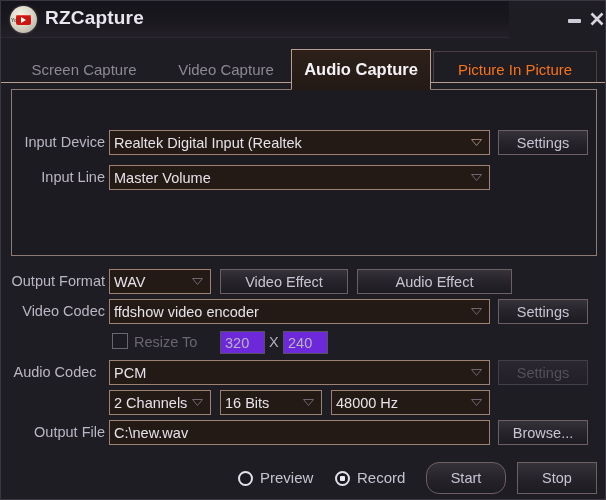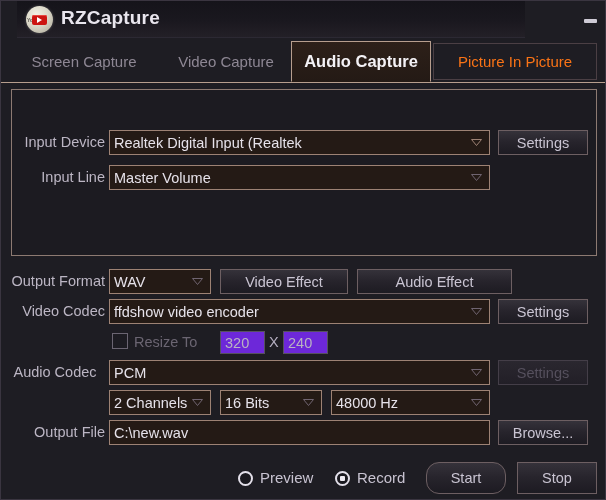--- a/index.html
+++ b/index.html
@@ -17,21 +17,21 @@
     height: 500px;
     box-sizing: border-box;
     background: #1e1d23;
     border: 1px solid #3a3540;
     overflow: hidden;
   }
 
   
   #titlebar {
     position: absolute;
-    left: 16px; top: 0;
+    left: 0; top: 0;
     width: 508px; height: 36px;
     background: linear-gradient(to bottom, #15141a 0%, #1a181f 55%, #232027 100%);
     border-bottom: 1px solid #2c2933;
   }
   #app-icon {
     position: absolute; left: 9px; top: 5px;
     width: 27px; height: 27px;
     border-radius: 50%;
     background: radial-gradient(circle at 38% 32%, #f2f0e4 0%, #d9d6c6 48%, #a9a596 100%);
     box-shadow: 0 0 3px rgba(255,255,255,0.25);
@@ -71,21 +71,21 @@
   #btn-close { left: 587px; }
   #btn-min .bar {
     position: absolute; left: 2px; top: 9px;
     width: 13px; height: 4px; background: #cfcbd6; border-radius: 1px;
   }
   #btn-close svg { display: block; }
 
   
   #tabstrip {
     position: absolute;
-    left: 0; top: 36px;
+    left: 0; top: 44px;
     width: 509px; height: 45px;
   }
   .tab {
     position: absolute;
     top: 6px;
     height: 37px;
     box-sizing: border-box;
     display: flex; align-items: center; justify-content: center;
     font-size: 15px;
     cursor: pointer;

